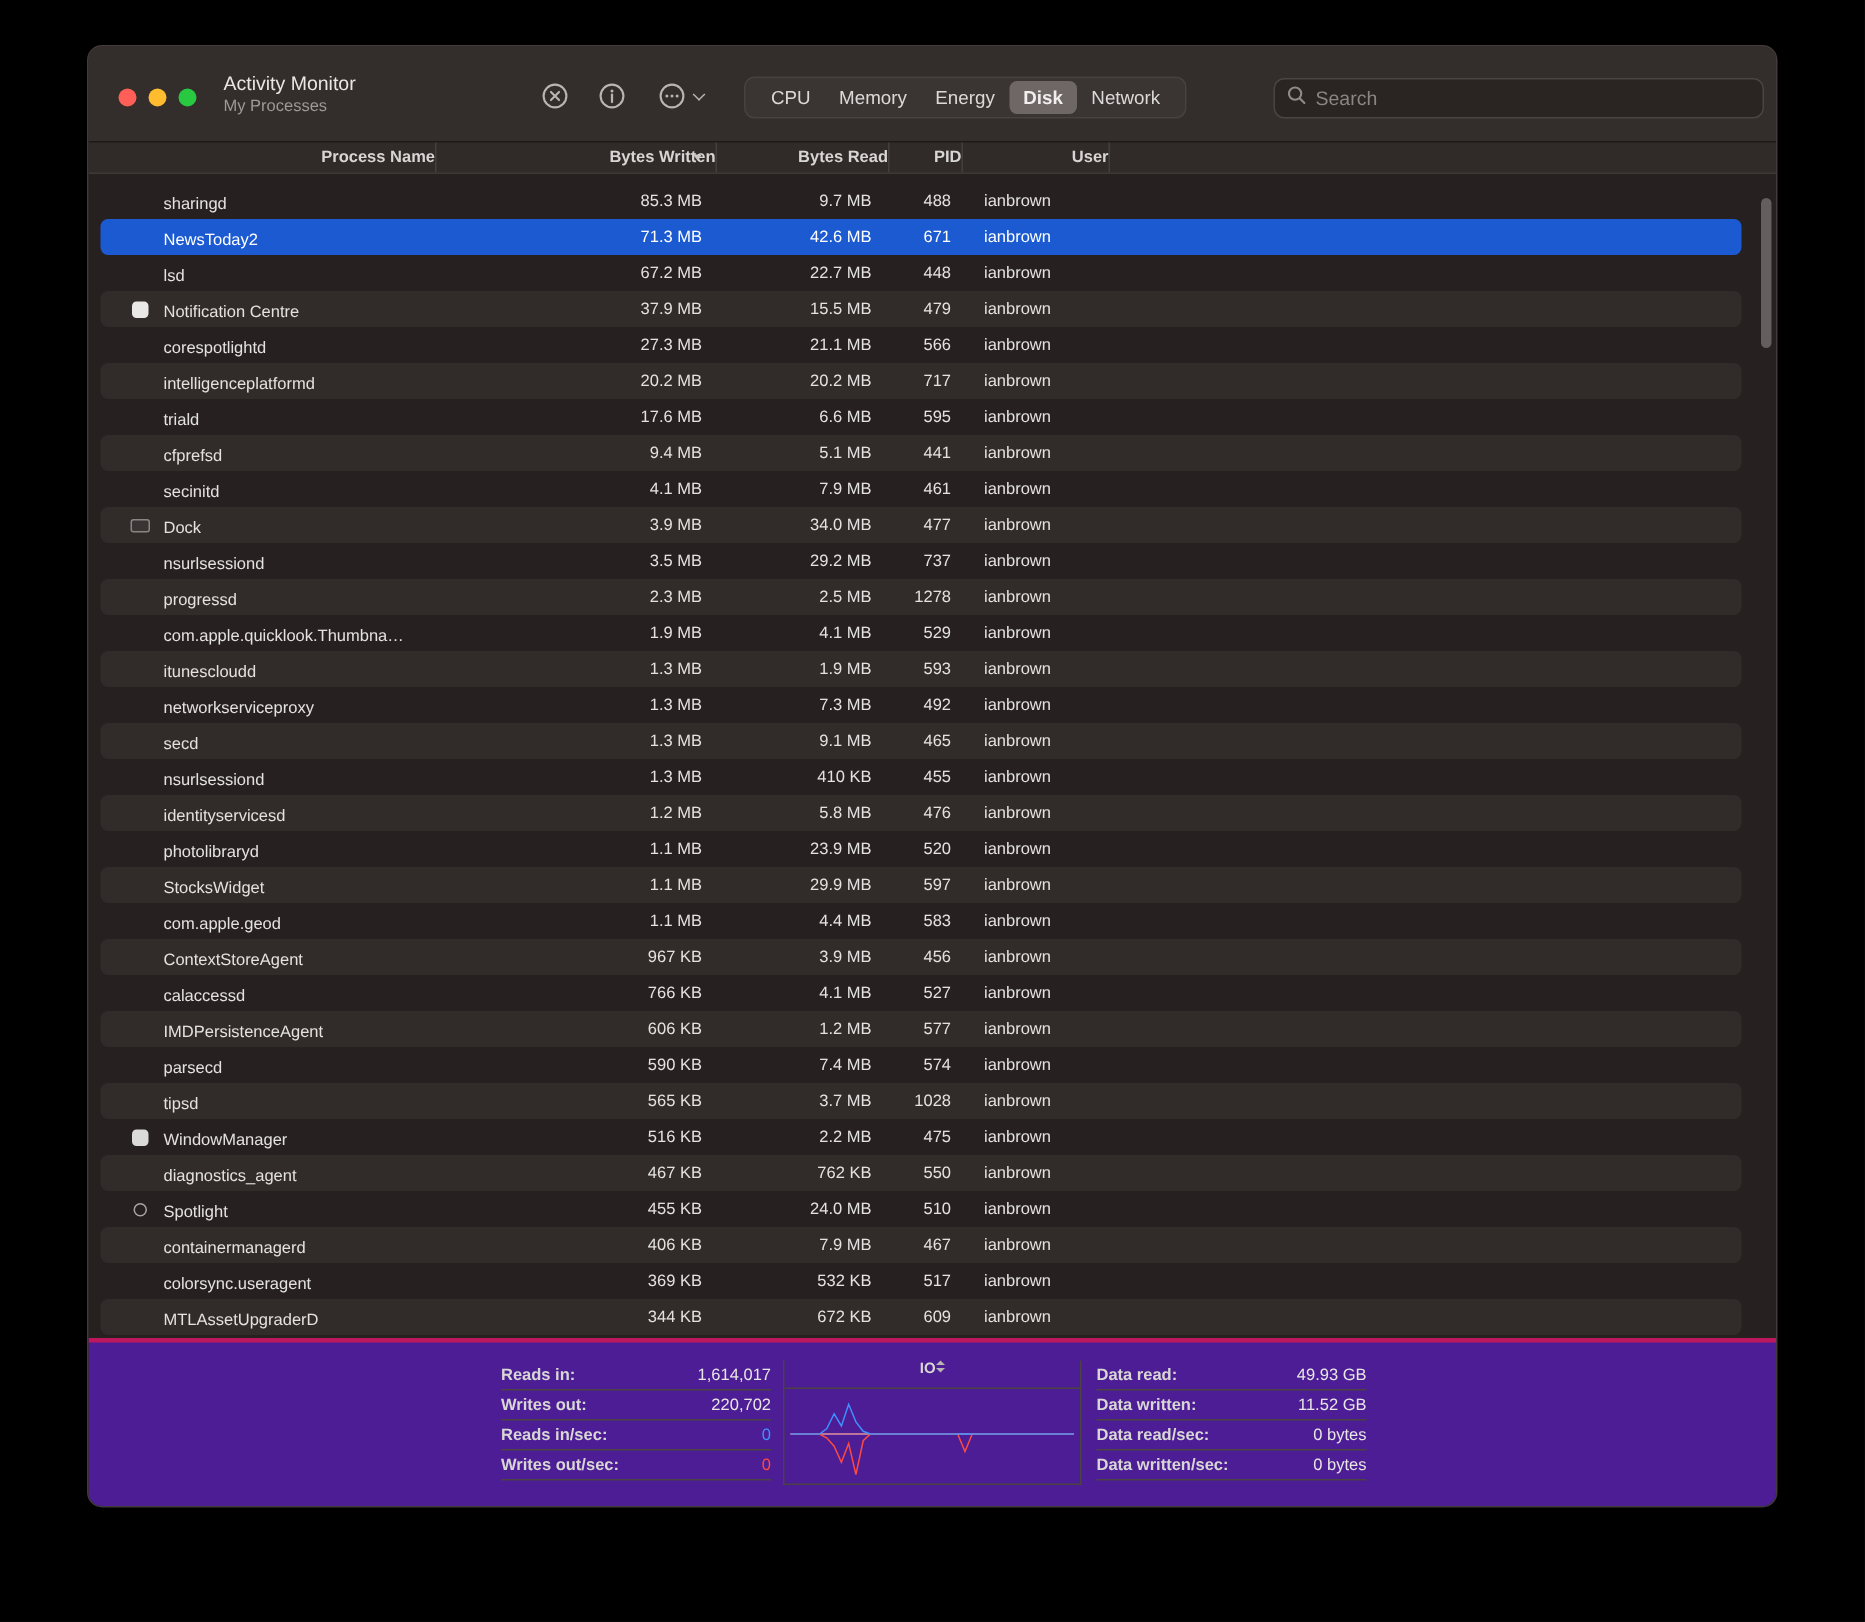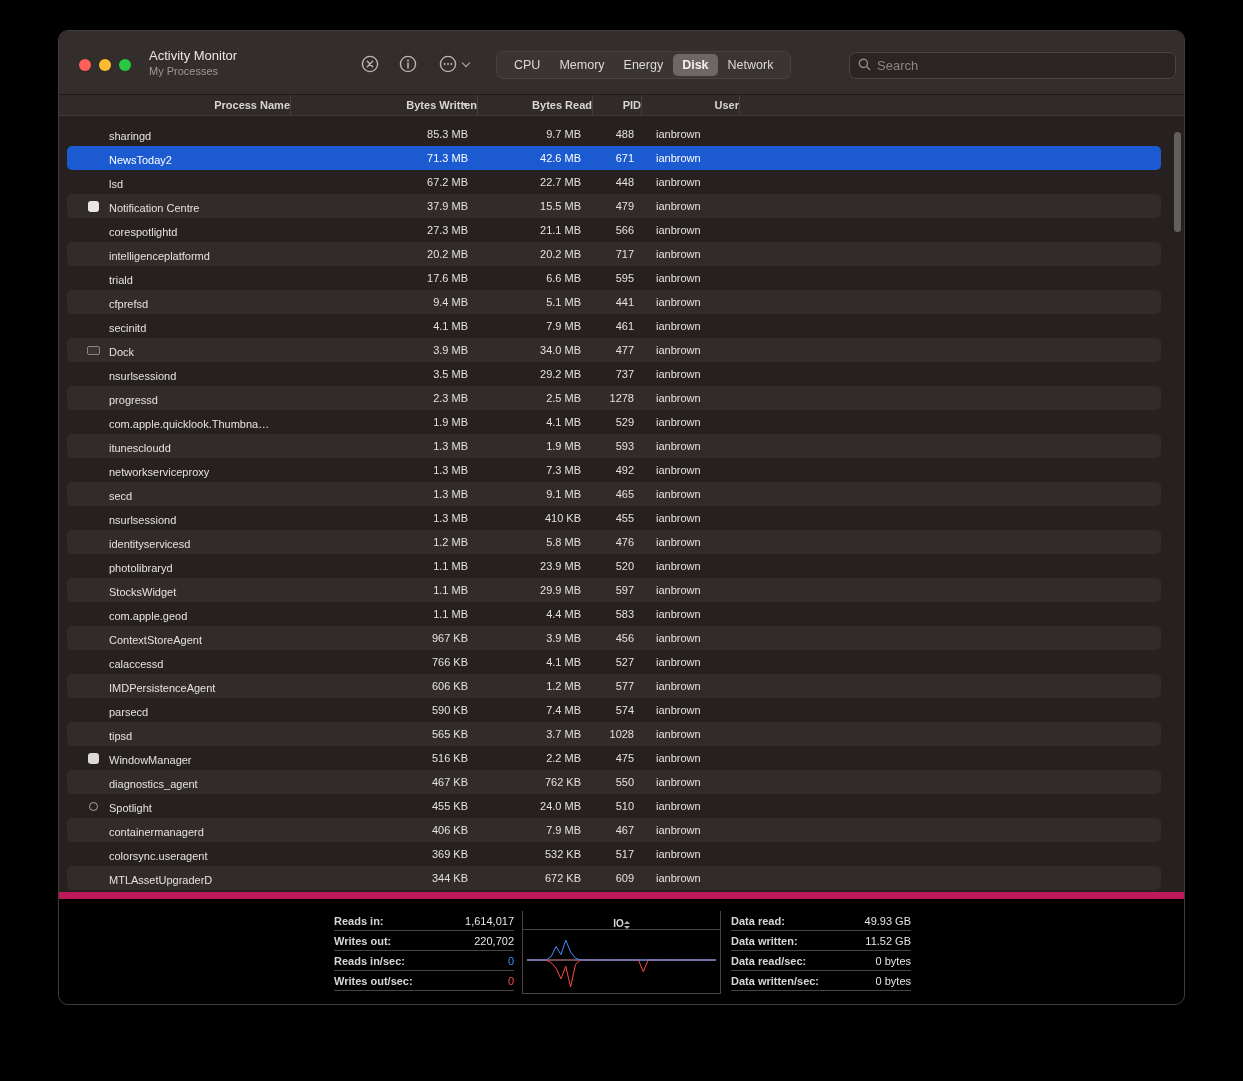--- a/index.html
+++ b/index.html
@@ -56,32 +56,32 @@
   .c-pid{width:49px;text-align:right;padding-right:8px}
   .c-user{width:98px;padding-left:14px}
   .pi{flex:none}
   .pi-notification-centre{width:11px;height:11px;border-radius:3px;background:#eae8e7}
   .pi-dock{width:13px;height:9px;border-radius:2px;background:#3a3534;border:1px solid #8a8583}
   .pi-windowmanager{width:11px;height:11px;border-radius:3px;background:#dcdad9}
   .pi-spotlight{width:9px;height:9px;border-radius:50%;border:1.5px solid #a8a5a3}
   .scrollbar{position:absolute;right:3px;top:101px;width:7px;height:100px;border-radius:4px;
     background:rgba(150,147,145,.55)}
   
-  .footer{position:absolute;left:0;bottom:0;width:100%;height:112px;background:#000000;
-    border-top:7px solid #be185d}
+  .footer{position:absolute;left:0;bottom:0;width:100%;height:112px;background:#4c1d95;
+    border-top:3px solid #be185d}
   .statbox{position:absolute;top:12px;width:180px;font-size:11px}
   .stat-row{height:20px;display:flex;align-items:center;justify-content:space-between;
     border-bottom:1px solid #4a4341}
   .stat-label{color:#d9d7d5;font-weight:bold}
   .stat-value{color:#e8e6e4}
   #left-stats{left:275px}
   #right-stats{left:672px;width:180px}
   .chartbox{position:absolute;left:463px;top:12px;width:199px;height:83px;
     border-left:1px solid #4a4341;border-right:1px solid #4a4341;border-bottom:1px solid #4a4341}
-  .chart-head{height:19px;display:flex;align-items:flex-end;justify-content:center;gap:0;
+  .chart-head{height:19px;display:flex;align-items:flex-start;justify-content:center;gap:0;
     border-bottom:1px solid #4a4341;font-size:10px;color:#d9d7d5;font-weight:bold}
   .stepper{display:flex;flex-direction:column;gap:2px;align-items:center}
   .stepper .up{width:0;height:0;border-left:3px solid transparent;border-right:3px solid transparent;
     border-bottom:3.5px solid #b8b5b3}
   .stepper .down{width:0;height:0;border-left:3px solid transparent;border-right:3px solid transparent;
     border-top:3.5px solid #b8b5b3}
   #io-chart{display:block;width:197px;height:62px}
 </style>
 </head>
 <body>

